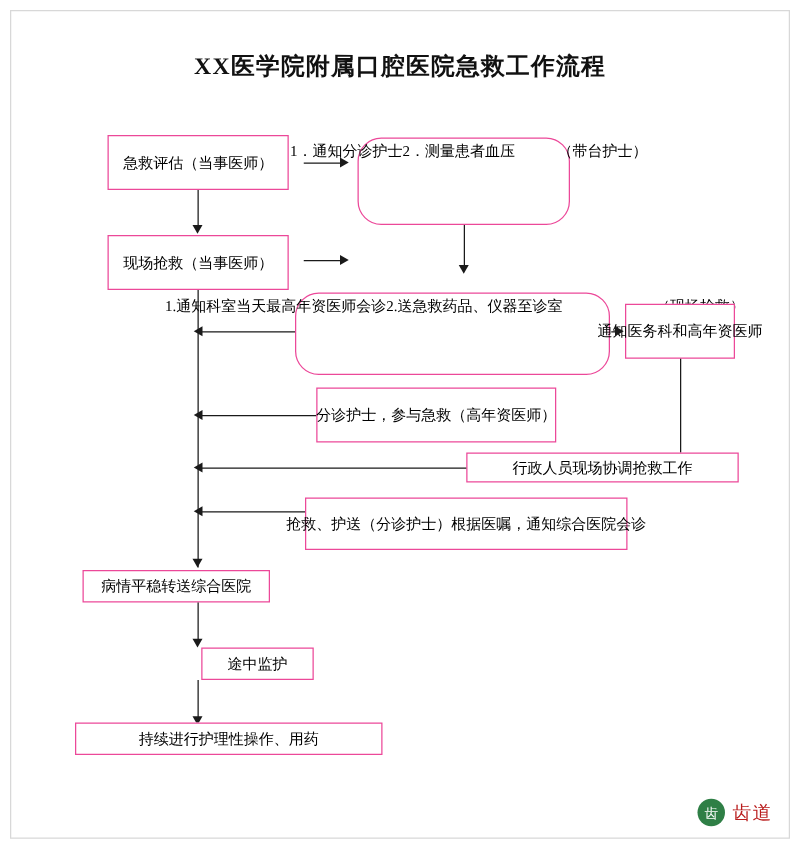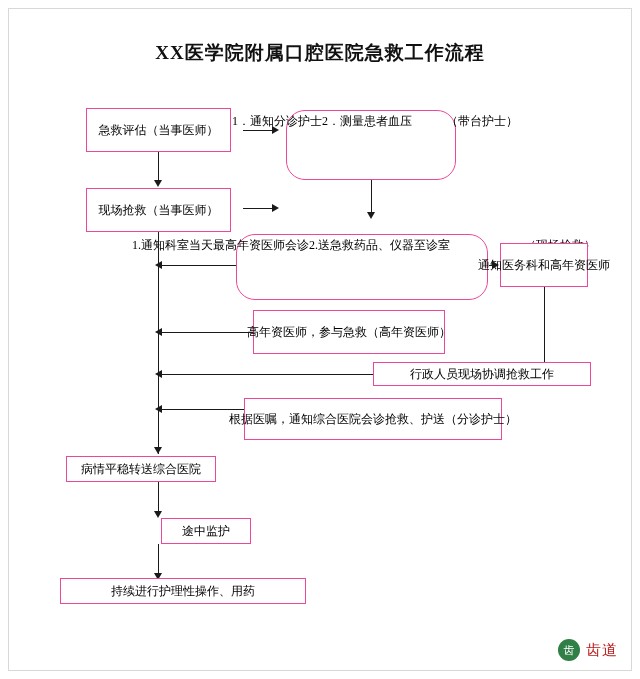--- a/index.html
+++ b/index.html
@@ -182,39 +182,39 @@
   <div class="hline" style="left:489px; top:265px; width:5px;"></div>
   <div class="arrow-right" style="left:492px; top:261px;"></div>
 
   <div class="hline" style="left:158px; top:265px; width:78px;"></div>
   <div class="arrow-left" style="left:155px; top:261px;"></div>
 
   <div class="vline" style="left:158px; top:232px; height:222px;"></div>
   <div class="arrow-down" style="left:154px; top:447px;"></div>
 
   <div class="box" style="left:253px; top:310px; width:192px; height:44px;">
-    <span class="ln">高年资医师，参与急救</span>
+    <span class="ln">分诊护士，参与急救</span>
     <span class="ln">（高年资医师）</span>
   </div>
 
   <div class="hline" style="left:158px; top:332px; width:95px;"></div>
   <div class="arrow-left" style="left:155px; top:328px;"></div>
 
   <div class="vline" style="left:544px; top:287px; height:86px;"></div>
 
   <div class="box" style="left:373px; top:362px; width:218px; height:24px;">
     <span class="ln">行政人员现场协调抢救工作</span>
   </div>
 
   <div class="hline" style="left:158px; top:374px; width:215px;"></div>
   <div class="arrow-left" style="left:155px; top:370px;"></div>
 
   <div class="box" style="left:244px; top:398px; width:258px; height:42px;">
+    <span class="ln">抢救、护送（分诊护士）</span>
     <span class="ln">根据医嘱，通知综合医院会诊</span>
-    <span class="ln">抢救、护送（分诊护士）</span>
   </div>
 
   <div class="hline" style="left:158px; top:409px; width:86px;"></div>
   <div class="arrow-left" style="left:155px; top:405px;"></div>
 
   <div class="box" style="left:66px; top:456px; width:150px; height:26px;">
     <span class="ln">病情平稳转送综合医院</span>
   </div>
 
   <div class="vline" style="left:158px; top:482px; height:30px;"></div>

